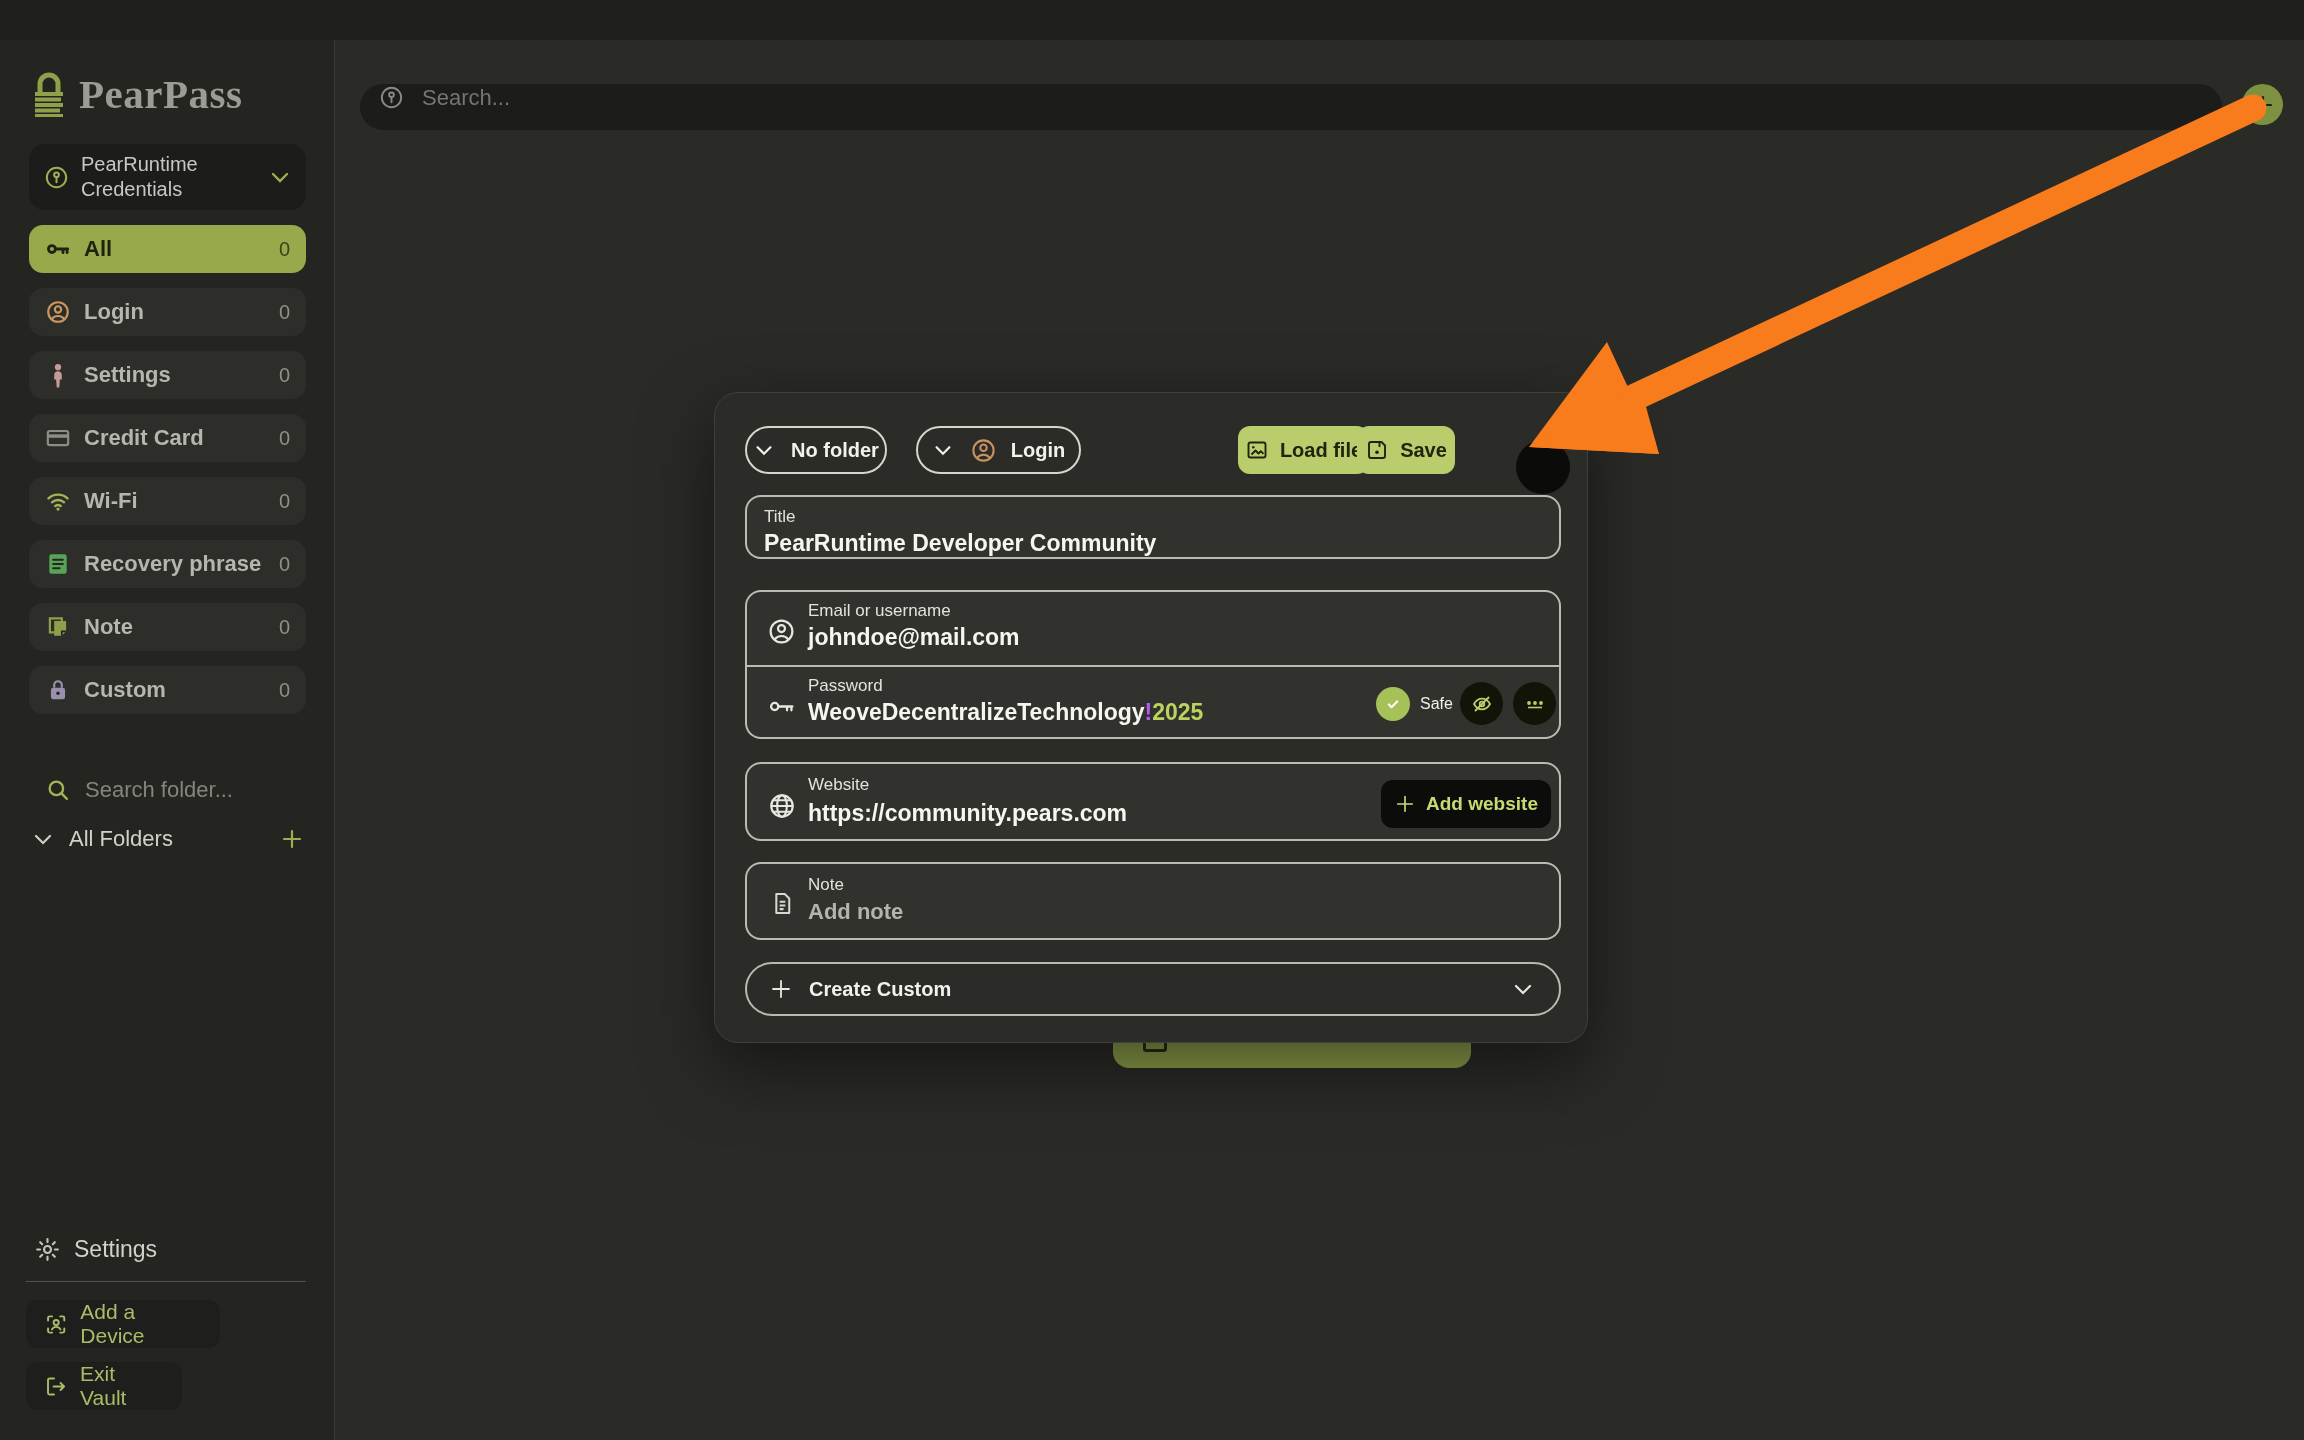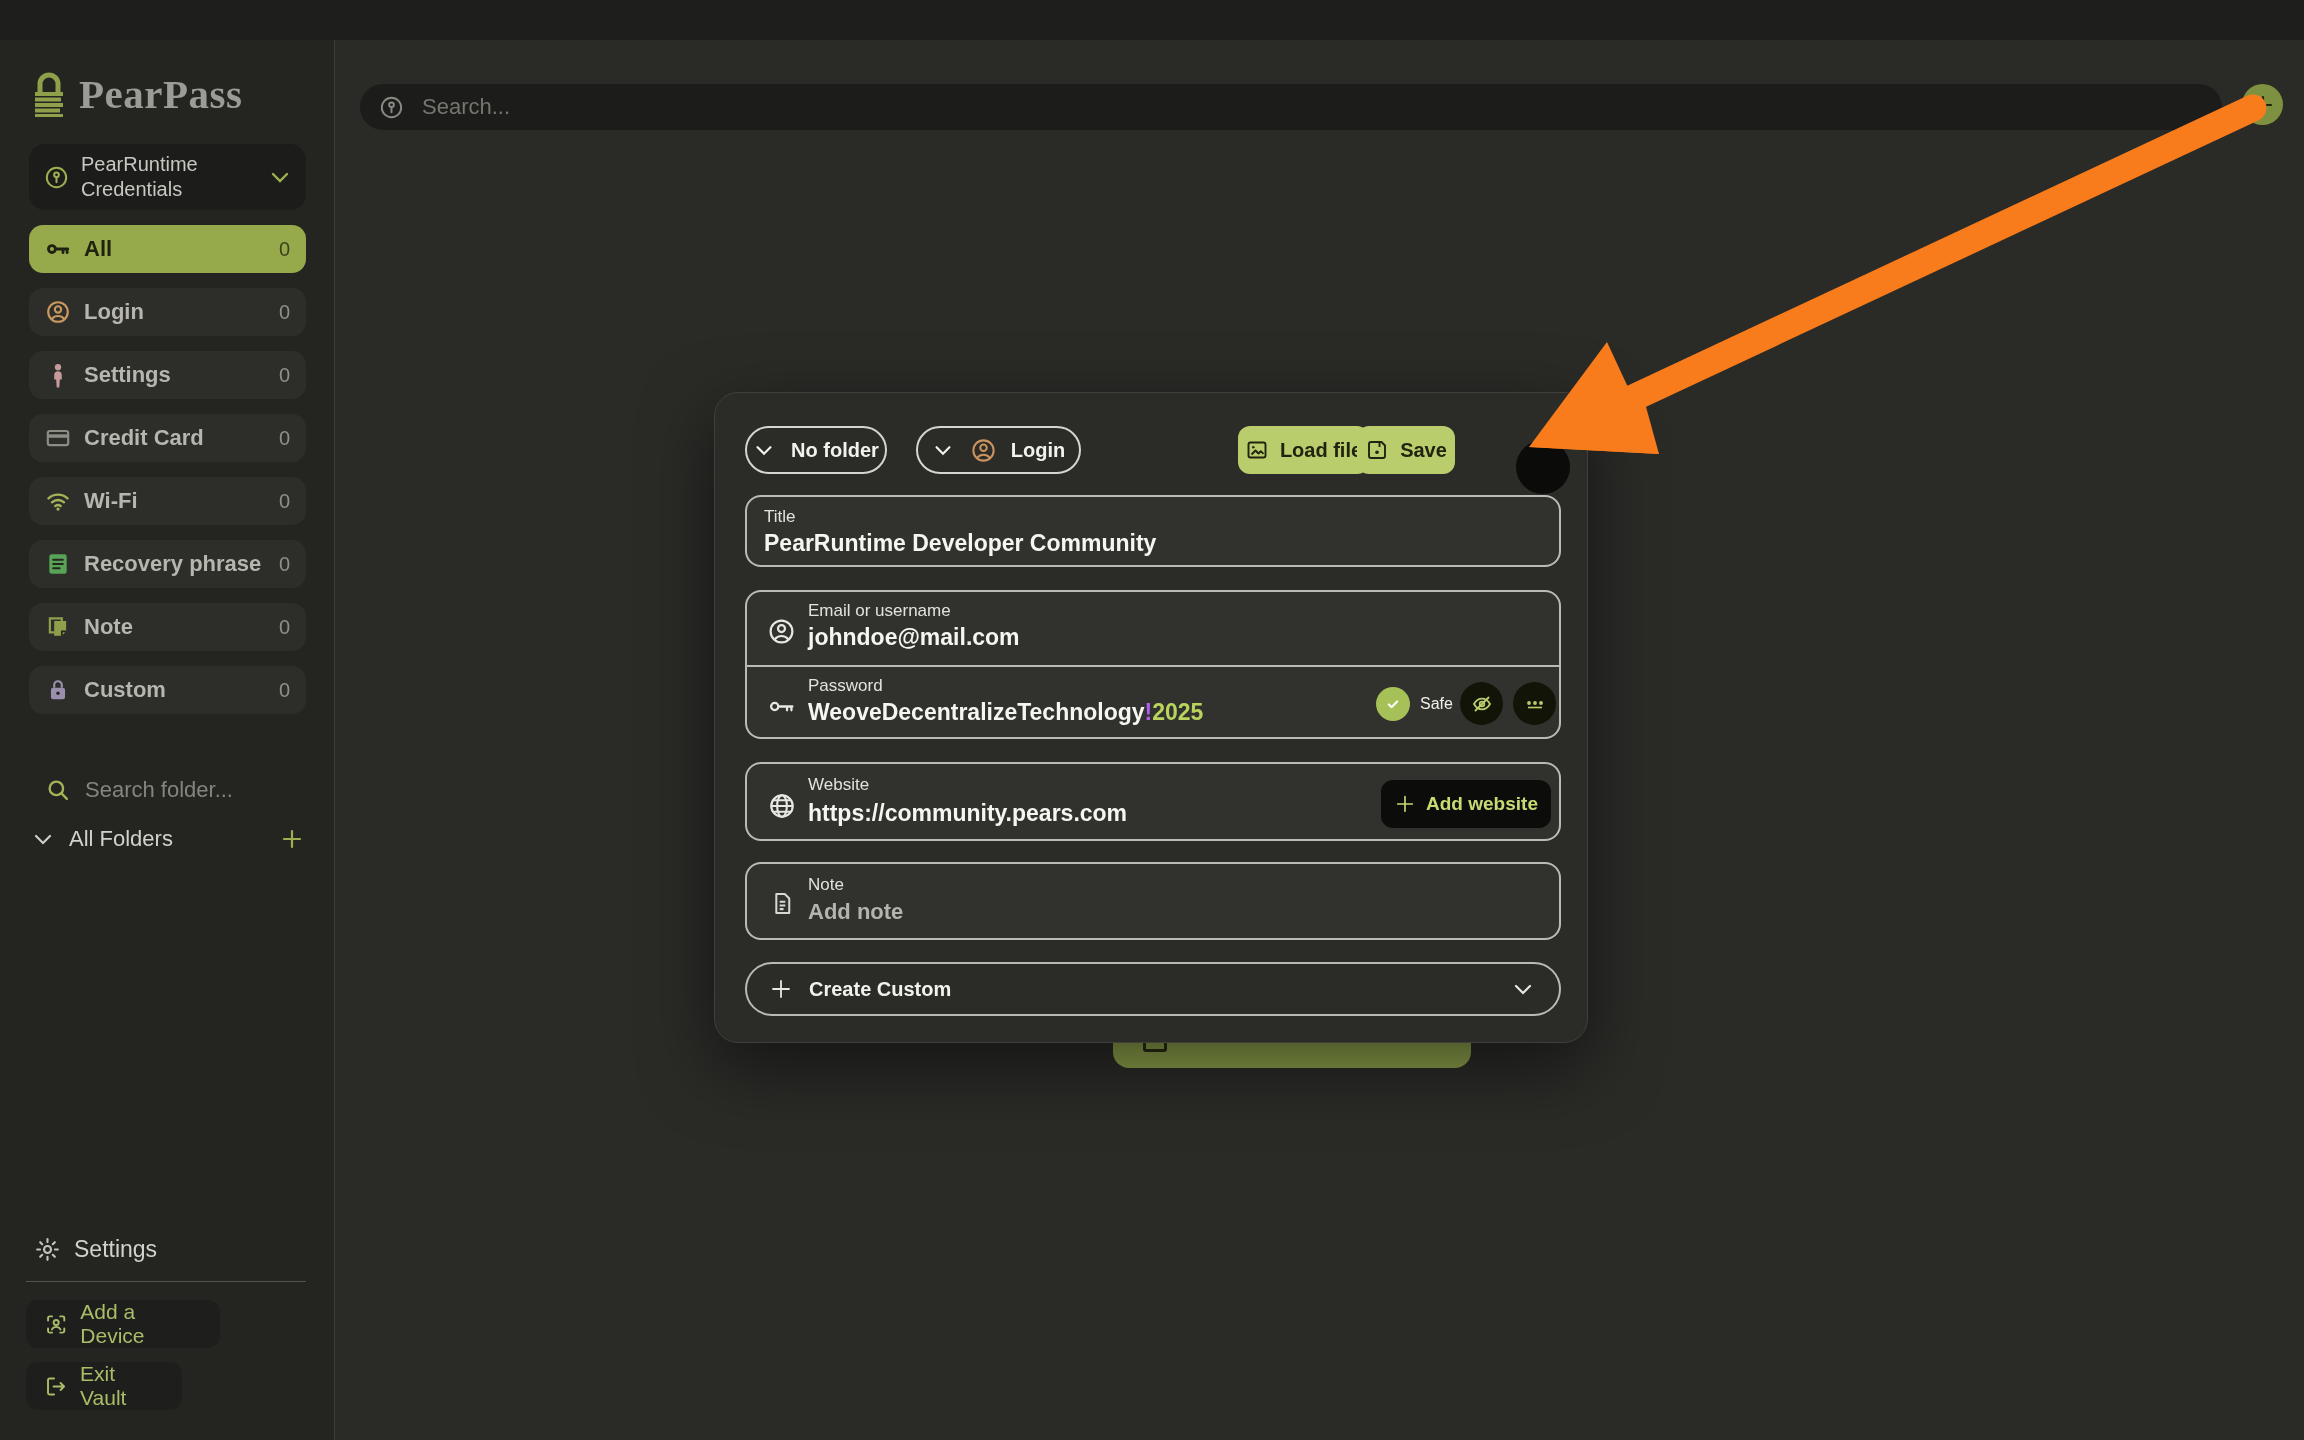--- a/index.html
+++ b/index.html
@@ -64,21 +64,21 @@
   .pill-btn { margin-top: 18px; height: 48px; background: #1e1e1c; border-radius: 12px;
               display: inline-flex; align-items: center; padding: 0 18px; cursor: pointer; }
   .pill-btn .pb-icon { width: 25px; height: 25px; color: #a9bd68; }
   .pill-btn .pb-label { margin-left: 12px; font-size: 21px; color: #a9bd68; font-weight: 500; }
   .pill-btn.exit { margin-top: 14px; }
 
   
   .main { position: absolute; left: 336px; top: 40px; width: 1968px; height: 1400px; background: #2a2a27; }
 
   .search-bar { position: absolute; left: 24px; top: 44px; width: 1862px; height: 46px;
-                background: #1c1c1a; border-radius: 23px; display: flex; align-items: center; padding: 0 18px; }
+                background: #1c1c1a; border-radius: 23px; display: flex; align-items: flex-start; padding: 0 18px; }
   .search-bar .sb-icon { width: 27px; height: 27px; color: #8a8a84; flex: 0 0 auto; }
   .sb-input { flex: 1; border: none; background: transparent; outline: none; margin-left: 15px;
               font-size: 22px; color: #d6d6d0; font-family: "Liberation Sans", sans-serif; }
   .sb-input::placeholder { color: #76766f; }
 
   .add-entry-btn { position: absolute; left: 1906px; top: 44px; width: 41px; height: 41px;
                    border-radius: 50%; background: #7e9140; display: flex; align-items: center;
                    justify-content: center; cursor: pointer; z-index: 1; }
   .add-entry-btn svg { width: 24px; height: 24px; color: #22260f; }
 
@@ -112,21 +112,21 @@
 
   .more-circle { position: absolute; left: 801px; top: 47px; width: 54px; height: 54px;
                  border-radius: 50%; background: #0b0b09; cursor: pointer; }
 
   .field { position: absolute; left: 30px; width: 816px; background: #31312e;
            border: 2px solid rgba(212,212,206,0.85); border-radius: 16px; }
   .f-label { position: absolute; font-size: 17px; color: #e3e3dd; }
   .f-value { position: absolute; font-size: 23px; font-weight: 700; color: #f6f6f1; white-space: nowrap; }
   .f-icon { position: absolute; display: flex; color: #e8e8e2; }
 
-  .field-title { top: 102px; height: 72px; }
+  .field-title { top: 102px; height: 64px; }
   .field-title .f-label { left: 17px; top: 10px; }
   .field-title .f-value { left: 17px; top: 33px; }
 
   .group-cred { position: absolute; left: 30px; top: 197px; width: 816px; height: 149px;
                 background: #31312e; border: 2px solid rgba(212,212,206,0.85); border-radius: 16px; }
   .cred-row { position: absolute; left: 0; width: 100%; height: 73px; }
   .cred-row.r1 { top: 0; }
   .cred-row.r2 { top: 75px; }
   .cred-divider { position: absolute; left: 0; top: 73px; width: 100%; height: 2px;
                   background: rgba(212,212,206,0.85); }

